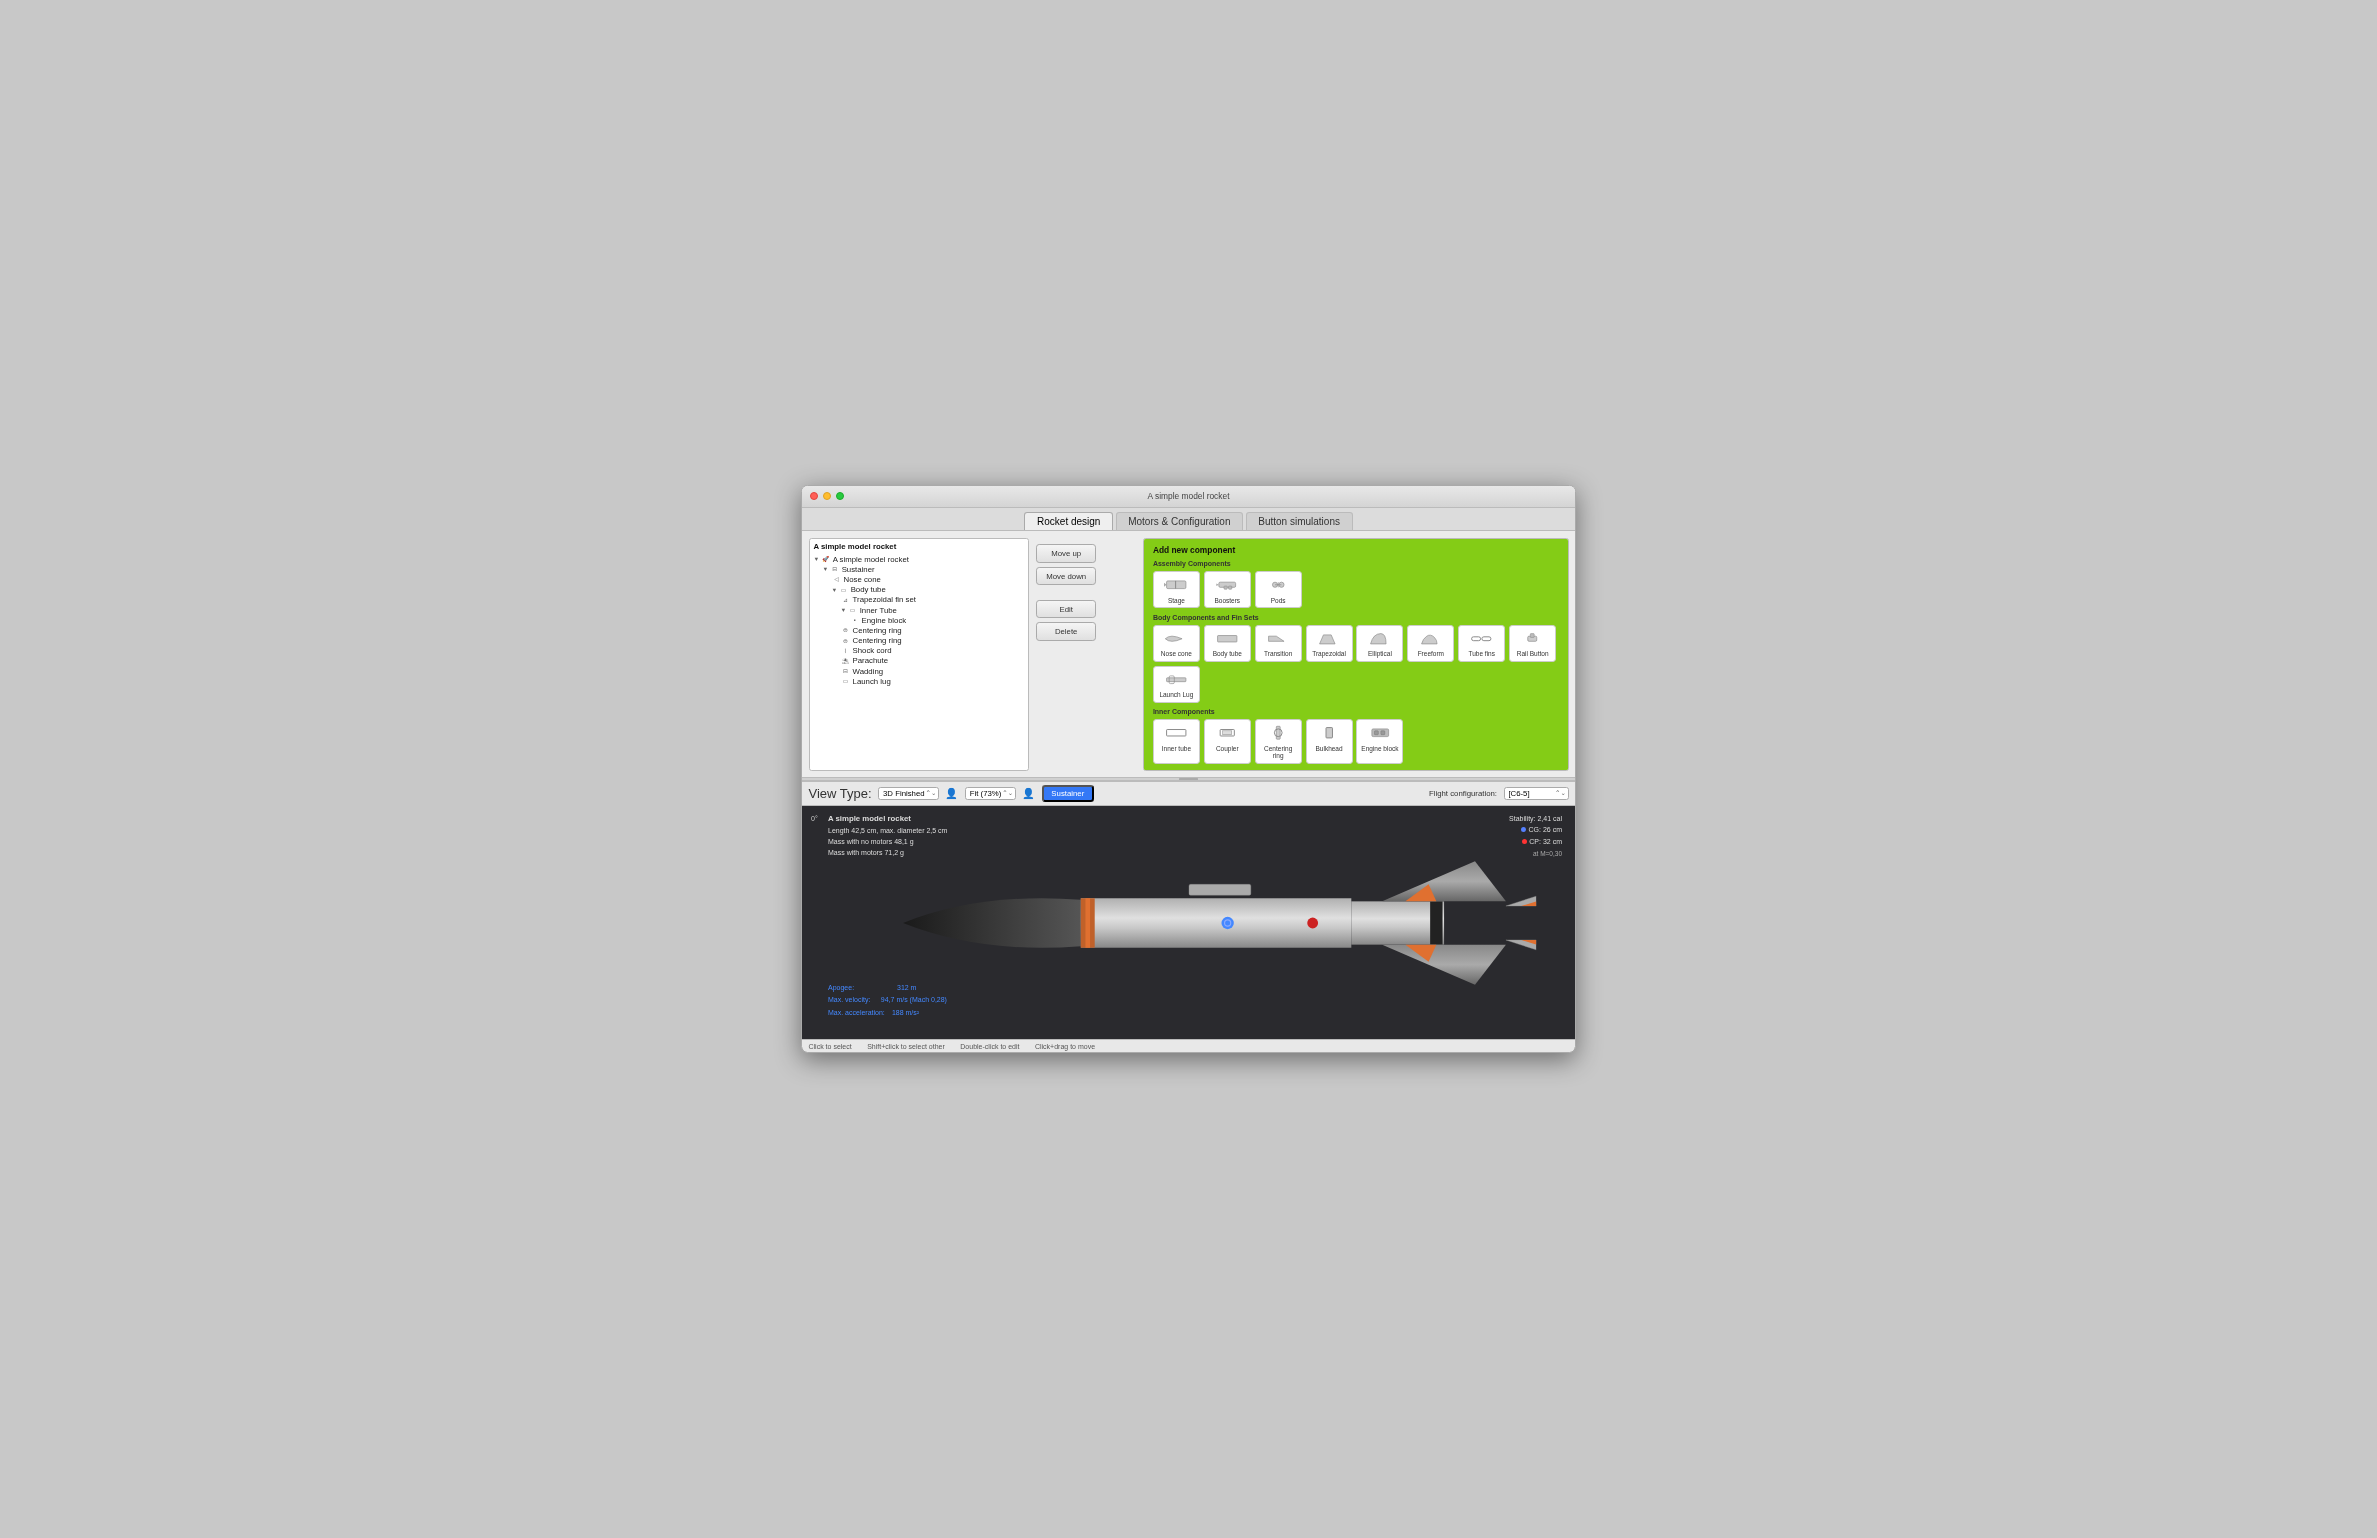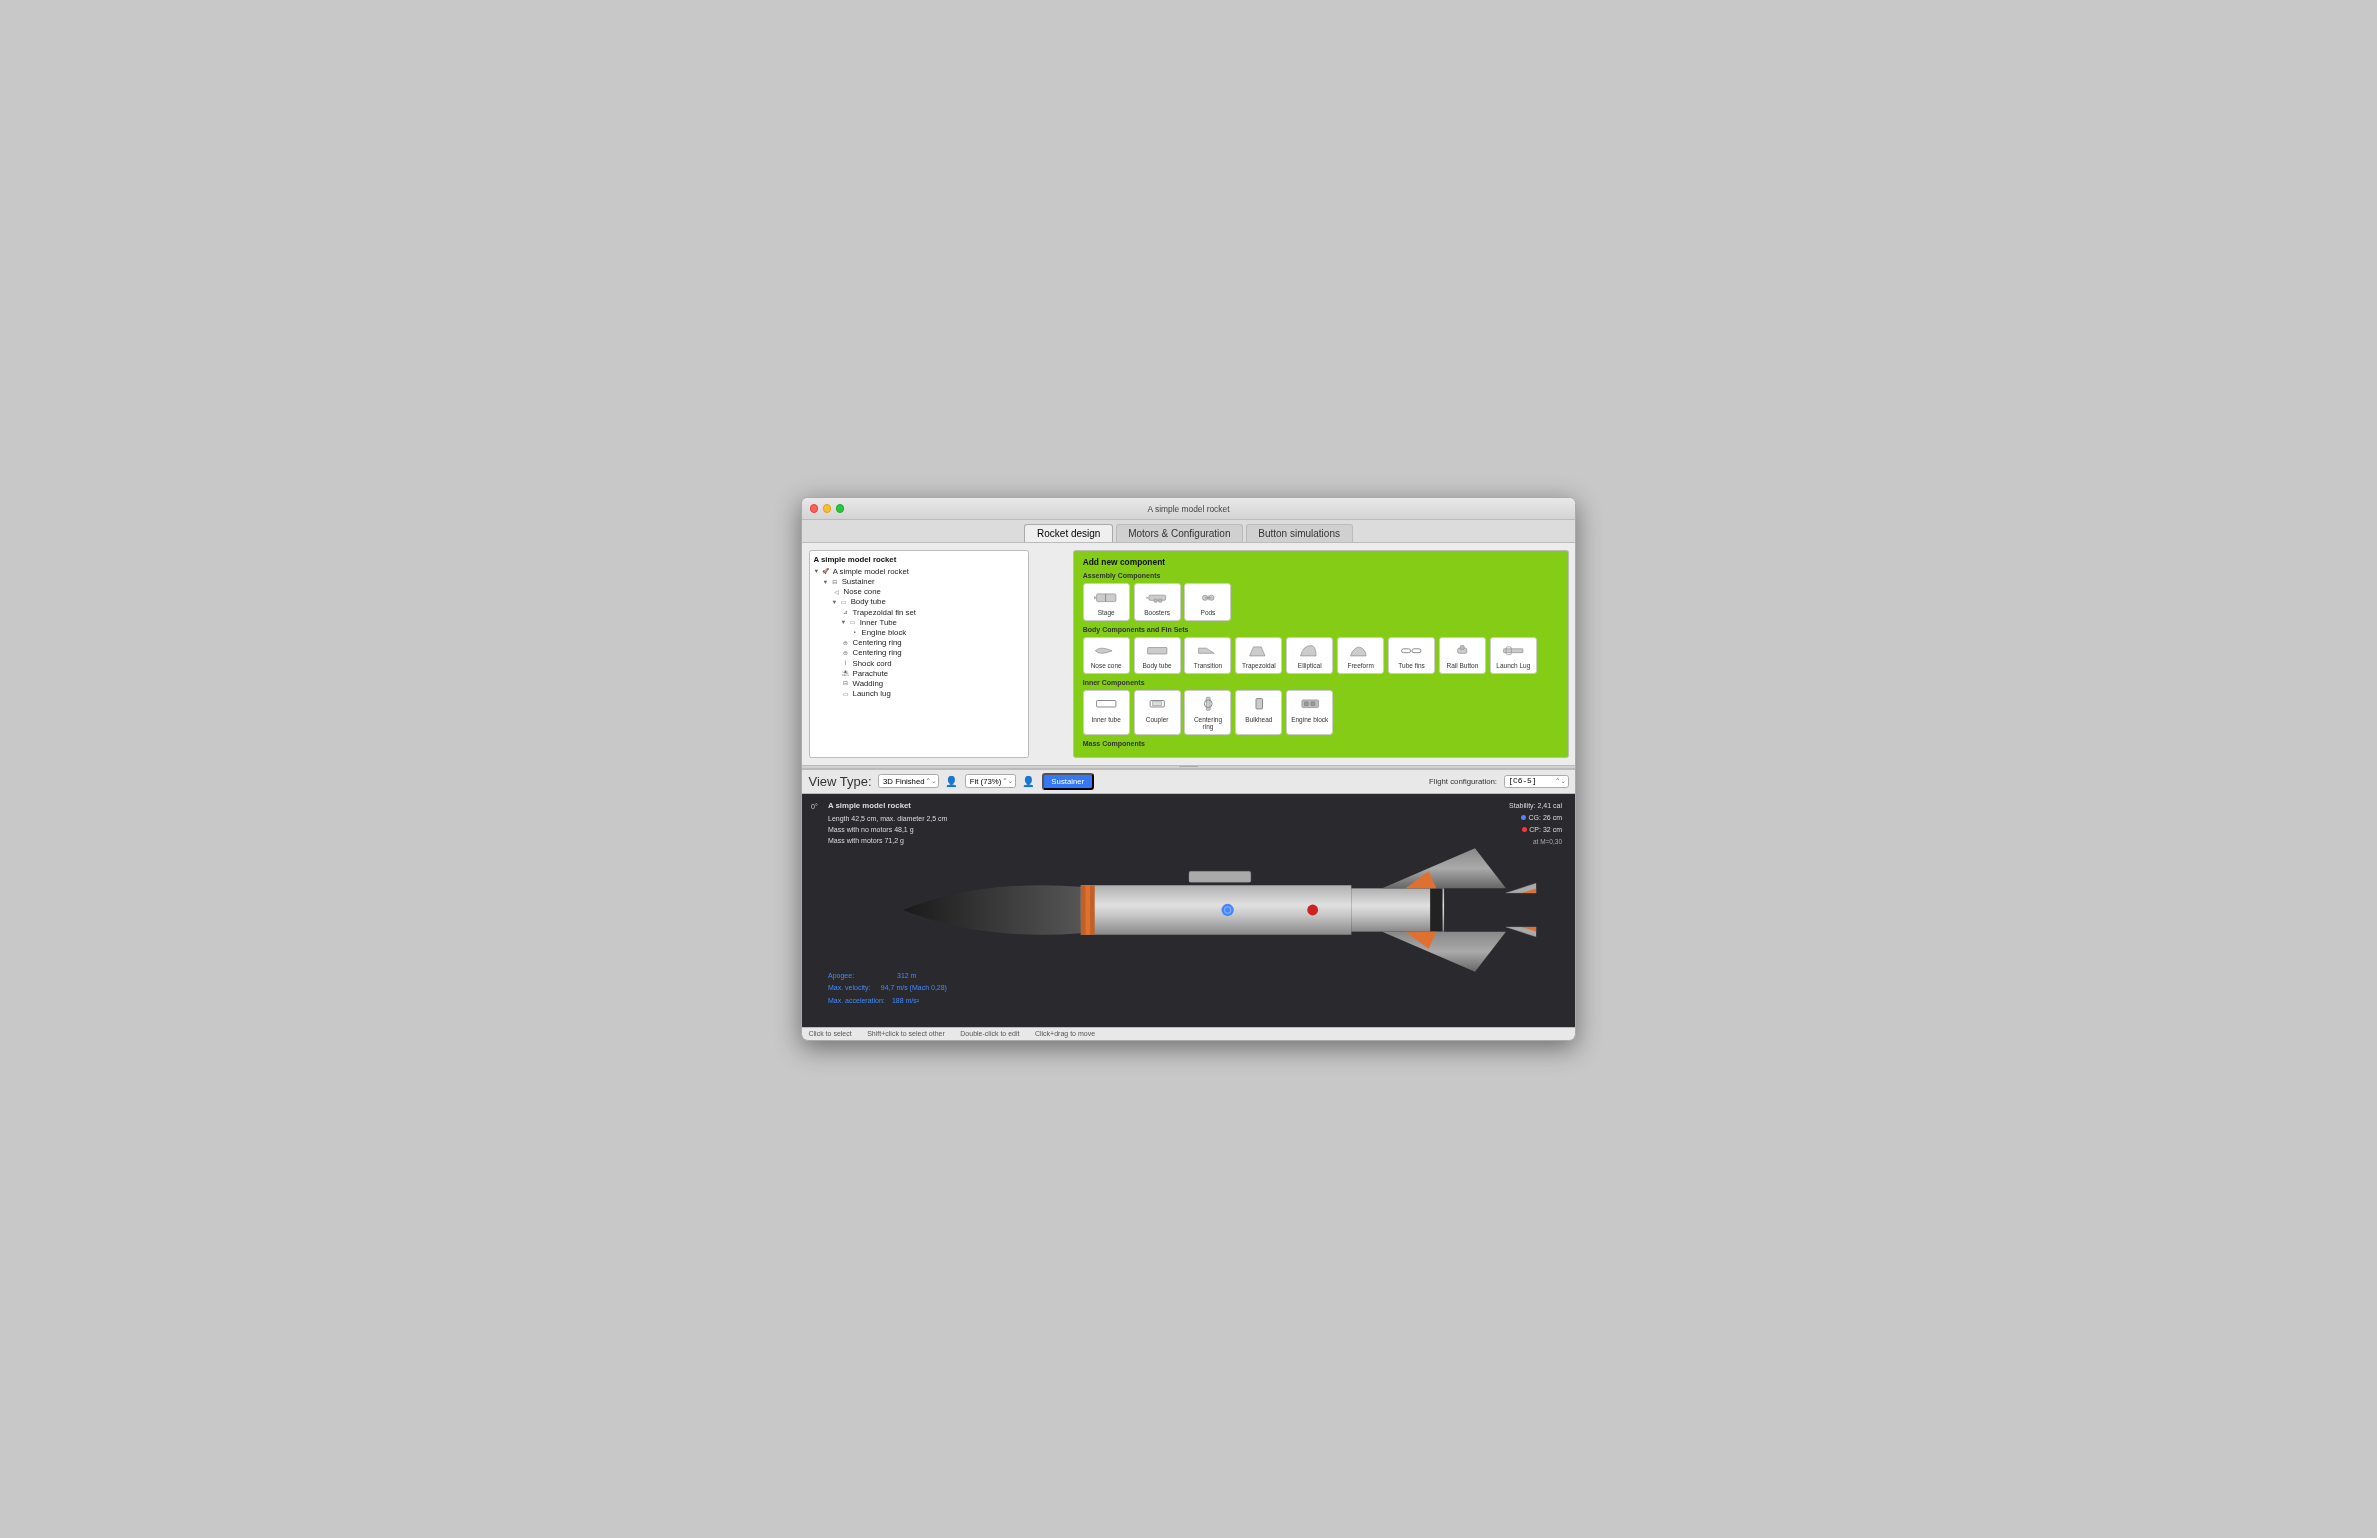--- a/index.html
+++ b/index.html
@@ -370,20 +370,26 @@
         <div class="tree-item tree-indent-3">
           <span class="tree-icon">⊟</span>
           <span>Wadding</span>
         </div>
         <div class="tree-item tree-indent-3">
           <span class="tree-icon">▭</span>
           <span>Launch lug</span>
         </div>
       </div>
 
+      <div class="action-panel">
+        <button class="action-btn">Move up</button>
+        <button class="action-btn">Move down</button>
+        <button class="action-btn" style="margin-top:10.3px;">Edit</button>
+        <button class="action-btn">Delete</button>
+      </div>
 
       <div class="component-panel">
         <div class="comp-section-title">Add new component</div>
 
         <div class="comp-group-title">Assembly Components</div>
         <div class="comp-grid">
           <div class="comp-item">
             <div class="comp-icon">
               <svg viewBox="0 0 38 24" class="comp-svg">
                 <rect x="4" y="6" width="30" height="12" rx="2" fill="#ccc" stroke="#888" stroke-width="1"></rect>
@@ -566,21 +572,21 @@
         <div class="select-wrap">
           <select class="view-select">
             <option>Fit (73%)</option>
           </select>
           <span class="select-arrow">⌃⌄</span>
         </div>
         <span style="font-size:10.3px; color:#888;">👤</span>
         <button class="sustainer-badge">Sustainer</button>
         <span class="flight-config-label">Flight configuration:</span>
         <div class="select-wrap">
-          <select class="view-select" style="min-width:65px;font-family:Liberation Mono, monospace;">
+          <select class="view-select" style="min-width:65px;">
             <option>[C6-5]</option>
           </select>
           <span class="select-arrow">⌃⌄</span>
         </div>
       </div>
 
       <div class="view-3d">
         <span class="degree-label">0°</span>
 
         <div class="rocket-info">

